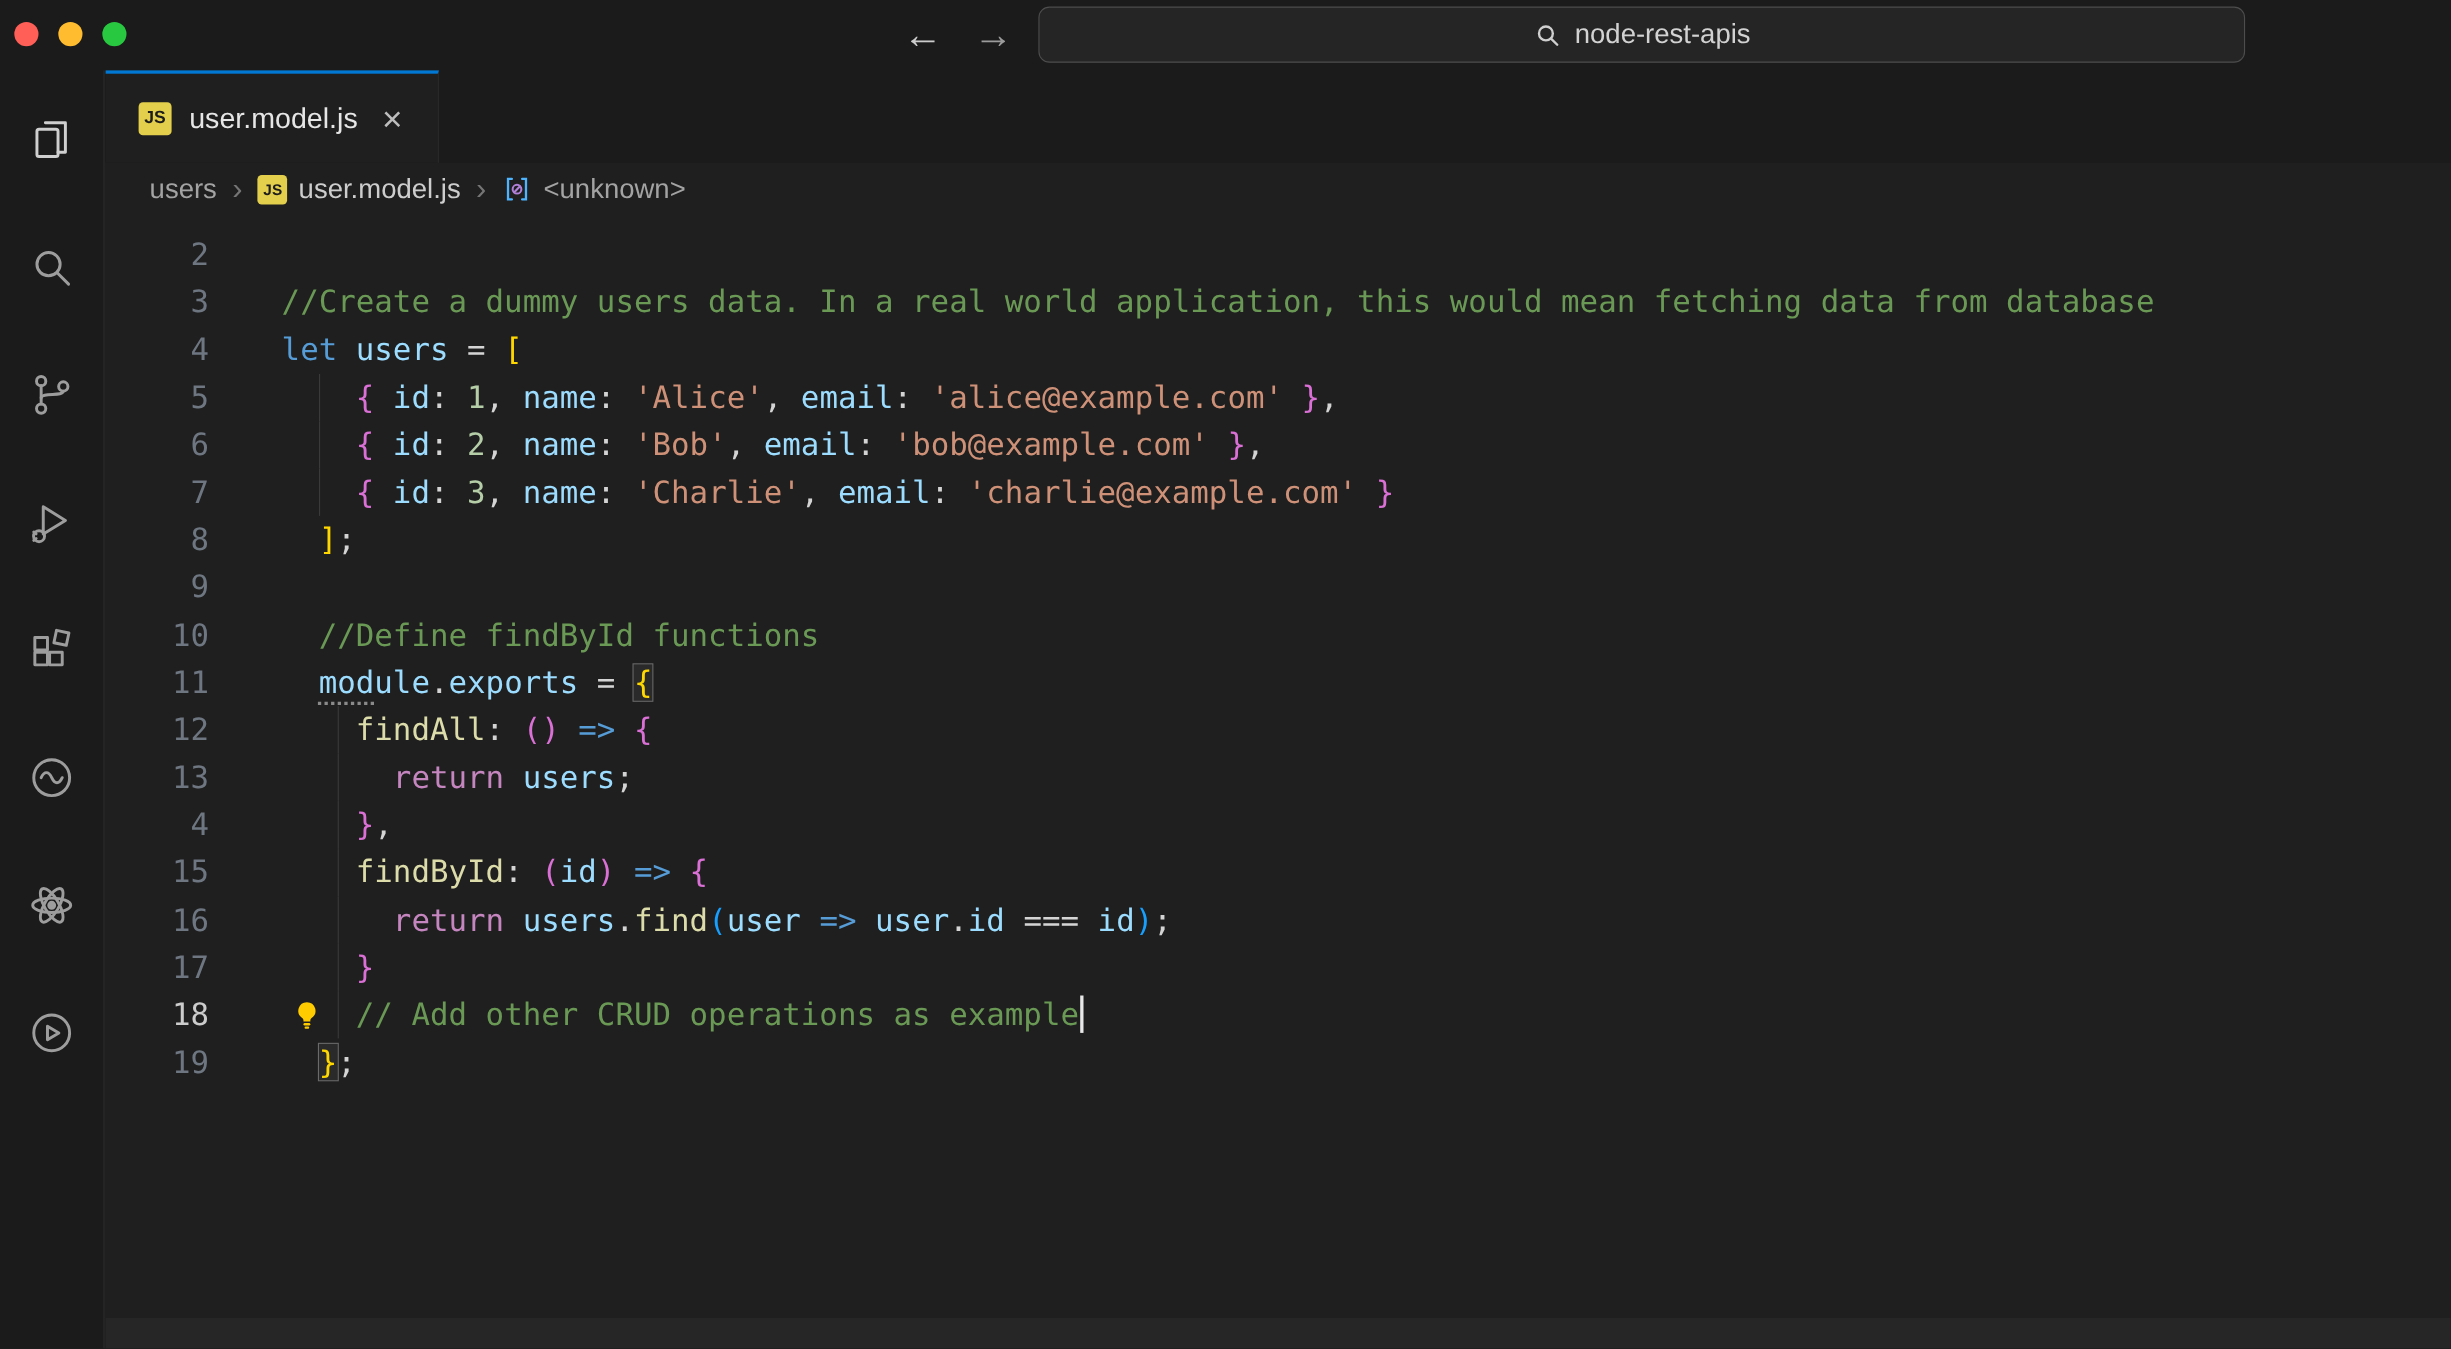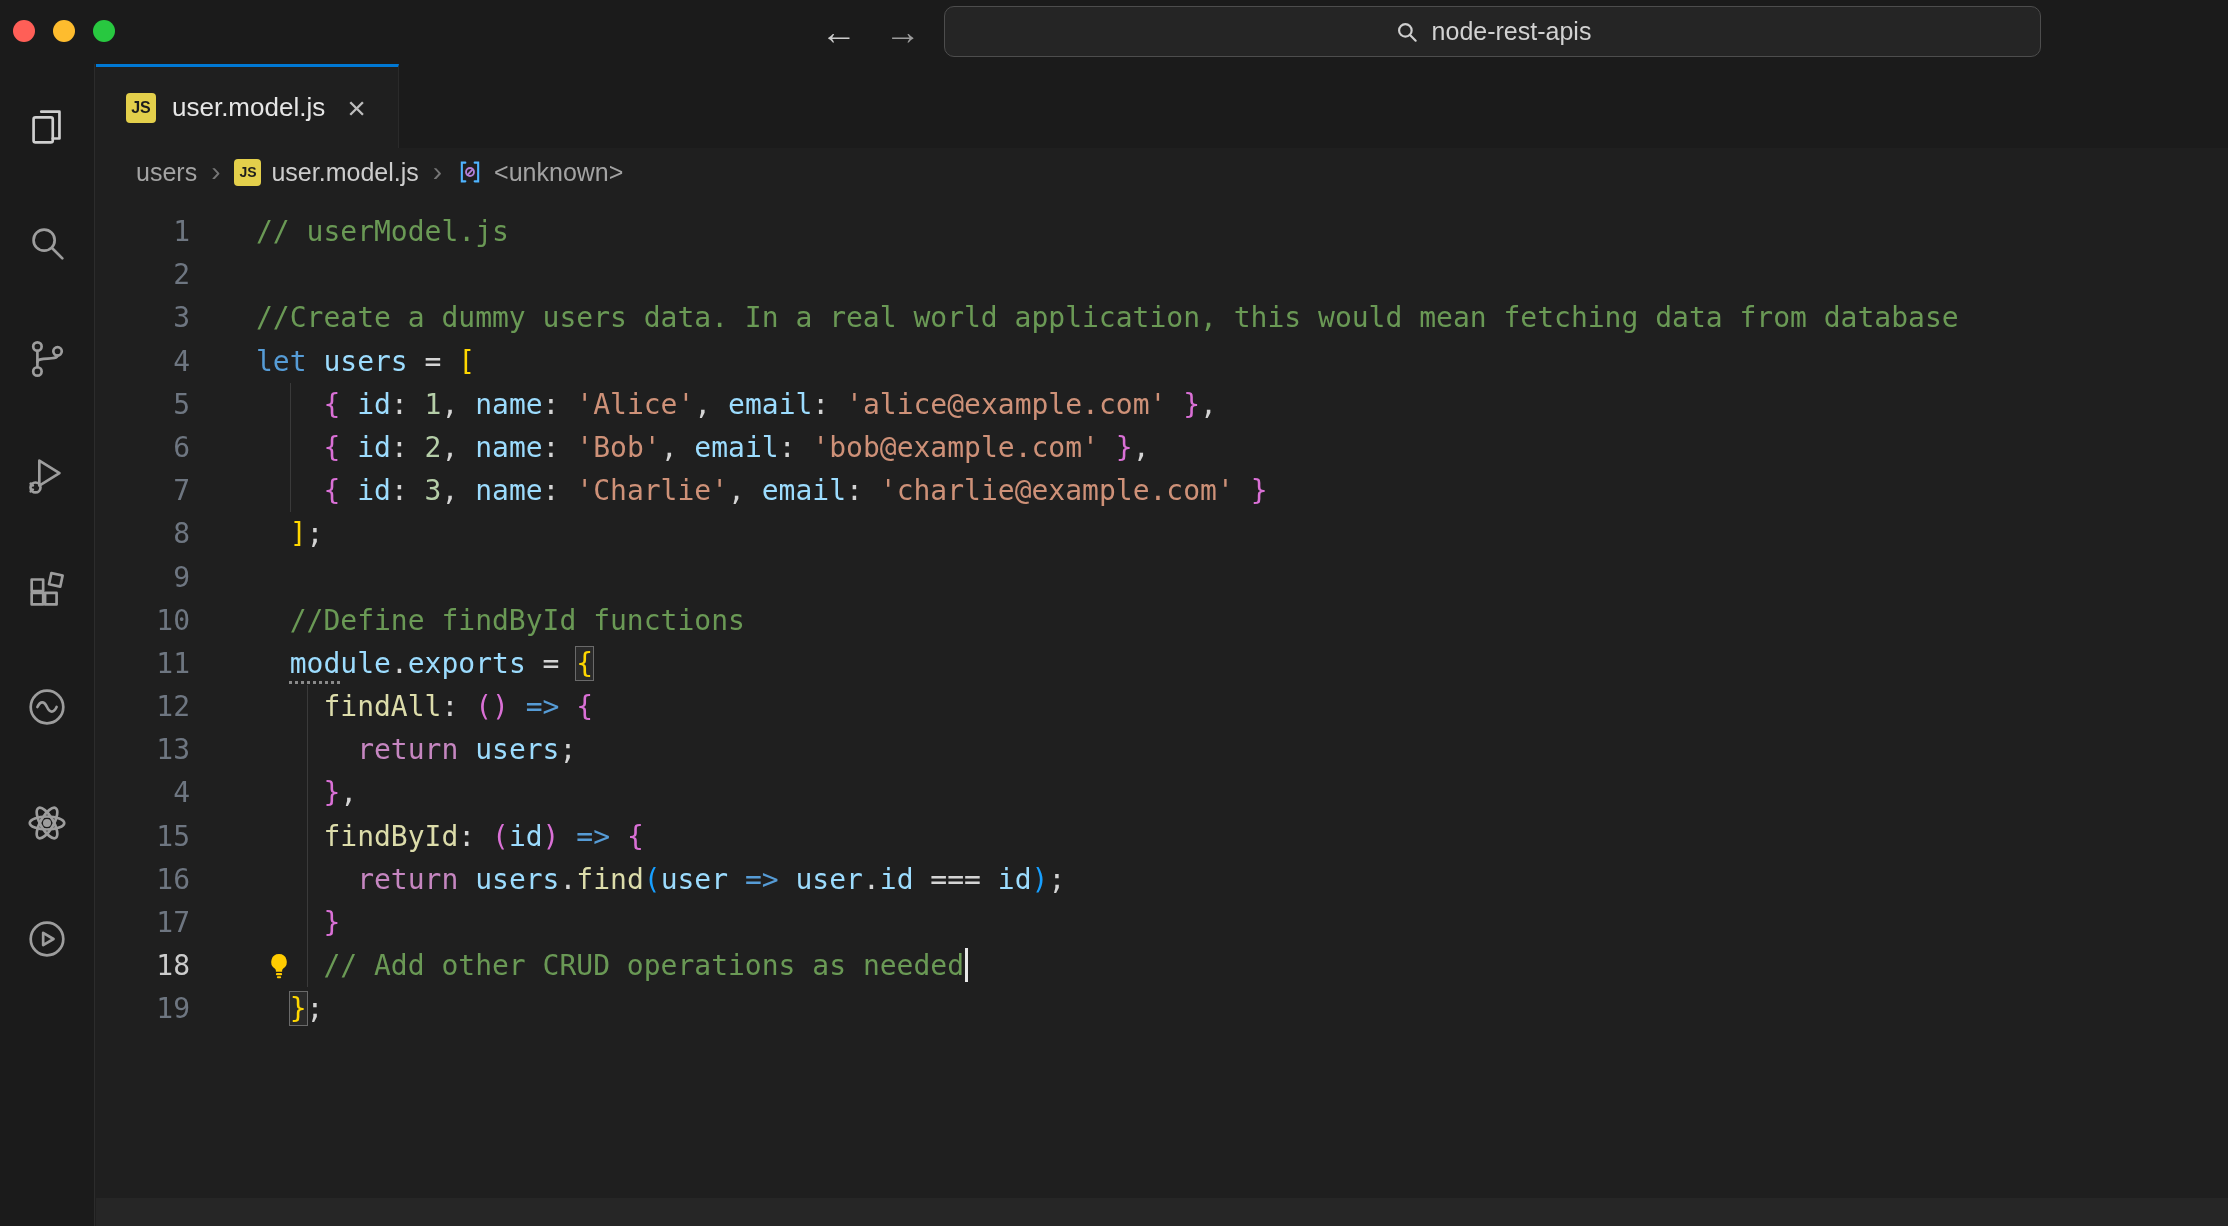--- a/index.html
+++ b/index.html
@@ -204,39 +204,38 @@
       <path d="M16 4 H19 V20 H16" stroke="#4fb4ff" stroke-width="1.8"></path>
       <circle cx="12" cy="12" r="3.4" stroke="#b180d7" stroke-width="1.6"></circle>
       <line x1="9.9" y1="14.4" x2="14.3" y2="9.7" stroke="#b180d7" stroke-width="1.6"></line>
     </svg>
   </span>
   <span>&lt;unknown&gt;</span>
 </div>
 
 <div class="editor">
   <div id="code-lines">
-      <div class="row"><span class="ln" style="color: rgb(110, 118, 129);">1</span><span class="lc"><span class="tk-cm" style="color: rgb(106, 153, 85);">// userModel.js</span></span></div>
       <div class="row"><span class="ln" style="color: rgb(110, 118, 129);">2</span><span class="lc"></span></div>
       <div class="row"><span class="ln" style="color: rgb(110, 118, 129);">3</span><span class="lc"><span class="tk-cm" style="color: rgb(106, 153, 85);">//Create a dummy users data. In a real world application, this would mean fetching data from database</span></span></div>
       <div class="row"><span class="ln" style="color: rgb(110, 118, 129);">4</span><span class="lc"><span class="tk-kw" style="color: rgb(86, 156, 214);">let</span><span class="tk-pl" style="color: rgb(212, 212, 212);"> </span><span class="tk-v" style="color: rgb(156, 220, 254);">users</span><span class="tk-pl" style="color: rgb(212, 212, 212);"> = </span><span class="tk-b1" style="color: rgb(255, 215, 0);">[</span></span></div>
       <div class="row"><span class="guide" style="left: calc(2ch + 160px);"></span><span class="ln" style="color: rgb(110, 118, 129);">5</span><span class="lc"><span class="tk-pl" style="color: rgb(212, 212, 212);">    </span><span class="tk-b2" style="color: rgb(218, 112, 214);">{</span><span class="tk-pl" style="color: rgb(212, 212, 212);"> </span><span class="tk-v" style="color: rgb(156, 220, 254);">id</span><span class="tk-pl" style="color: rgb(212, 212, 212);">: </span><span class="tk-nu" style="color: rgb(181, 206, 168);">1</span><span class="tk-pl" style="color: rgb(212, 212, 212);">, </span><span class="tk-v" style="color: rgb(156, 220, 254);">name</span><span class="tk-pl" style="color: rgb(212, 212, 212);">: </span><span class="tk-st" style="color: rgb(206, 145, 120);">'Alice'</span><span class="tk-pl" style="color: rgb(212, 212, 212);">, </span><span class="tk-v" style="color: rgb(156, 220, 254);">email</span><span class="tk-pl" style="color: rgb(212, 212, 212);">: </span><span class="tk-st" style="color: rgb(206, 145, 120);">'alice@example.com'</span><span class="tk-pl" style="color: rgb(212, 212, 212);"> </span><span class="tk-b2" style="color: rgb(218, 112, 214);">}</span><span class="tk-pl" style="color: rgb(212, 212, 212);">,</span></span></div>
       <div class="row"><span class="guide" style="left: calc(2ch + 160px);"></span><span class="ln" style="color: rgb(110, 118, 129);">6</span><span class="lc"><span class="tk-pl" style="color: rgb(212, 212, 212);">    </span><span class="tk-b2" style="color: rgb(218, 112, 214);">{</span><span class="tk-pl" style="color: rgb(212, 212, 212);"> </span><span class="tk-v" style="color: rgb(156, 220, 254);">id</span><span class="tk-pl" style="color: rgb(212, 212, 212);">: </span><span class="tk-nu" style="color: rgb(181, 206, 168);">2</span><span class="tk-pl" style="color: rgb(212, 212, 212);">, </span><span class="tk-v" style="color: rgb(156, 220, 254);">name</span><span class="tk-pl" style="color: rgb(212, 212, 212);">: </span><span class="tk-st" style="color: rgb(206, 145, 120);">'Bob'</span><span class="tk-pl" style="color: rgb(212, 212, 212);">, </span><span class="tk-v" style="color: rgb(156, 220, 254);">email</span><span class="tk-pl" style="color: rgb(212, 212, 212);">: </span><span class="tk-st" style="color: rgb(206, 145, 120);">'bob@example.com'</span><span class="tk-pl" style="color: rgb(212, 212, 212);"> </span><span class="tk-b2" style="color: rgb(218, 112, 214);">}</span><span class="tk-pl" style="color: rgb(212, 212, 212);">,</span></span></div>
       <div class="row"><span class="guide" style="left: calc(2ch + 160px);"></span><span class="ln" style="color: rgb(110, 118, 129);">7</span><span class="lc"><span class="tk-pl" style="color: rgb(212, 212, 212);">    </span><span class="tk-b2" style="color: rgb(218, 112, 214);">{</span><span class="tk-pl" style="color: rgb(212, 212, 212);"> </span><span class="tk-v" style="color: rgb(156, 220, 254);">id</span><span class="tk-pl" style="color: rgb(212, 212, 212);">: </span><span class="tk-nu" style="color: rgb(181, 206, 168);">3</span><span class="tk-pl" style="color: rgb(212, 212, 212);">, </span><span class="tk-v" style="color: rgb(156, 220, 254);">name</span><span class="tk-pl" style="color: rgb(212, 212, 212);">: </span><span class="tk-st" style="color: rgb(206, 145, 120);">'Charlie'</span><span class="tk-pl" style="color: rgb(212, 212, 212);">, </span><span class="tk-v" style="color: rgb(156, 220, 254);">email</span><span class="tk-pl" style="color: rgb(212, 212, 212);">: </span><span class="tk-st" style="color: rgb(206, 145, 120);">'charlie@example.com'</span><span class="tk-pl" style="color: rgb(212, 212, 212);"> </span><span class="tk-b2" style="color: rgb(218, 112, 214);">}</span></span></div>
       <div class="row"><span class="ln" style="color: rgb(110, 118, 129);">8</span><span class="lc"><span class="tk-pl" style="color: rgb(212, 212, 212);">  </span><span class="tk-b1" style="color: rgb(255, 215, 0);">]</span><span class="tk-pl" style="color: rgb(212, 212, 212);">;</span></span></div>
       <div class="row"><span class="ln" style="color: rgb(110, 118, 129);">9</span><span class="lc"></span></div>
       <div class="row"><span class="ln" style="color: rgb(110, 118, 129);">10</span><span class="lc"><span class="tk-cm" style="color: rgb(106, 153, 85);">  //Define findById functions</span></span></div>
       <div class="row"><span class="ln" style="color: rgb(110, 118, 129);">11</span><span class="lc"><span class="tk-pl" style="color: rgb(212, 212, 212);">  </span><span class="tk-vd" style="color: rgb(156, 220, 254);">mod</span><span class="tk-v" style="color: rgb(156, 220, 254);">ule</span><span class="tk-pl" style="color: rgb(212, 212, 212);">.</span><span class="tk-v" style="color: rgb(156, 220, 254);">exports</span><span class="tk-pl" style="color: rgb(212, 212, 212);"> = </span><span class="tk-bx" style="color: rgb(255, 215, 0);">{</span></span></div>
       <div class="row"><span class="guide" style="left: calc(3ch + 160px);"></span><span class="ln" style="color: rgb(110, 118, 129);">12</span><span class="lc"><span class="tk-pl" style="color: rgb(212, 212, 212);">    </span><span class="tk-fn" style="color: rgb(220, 220, 170);">findAll</span><span class="tk-pl" style="color: rgb(212, 212, 212);">: </span><span class="tk-b2" style="color: rgb(218, 112, 214);">(</span><span class="tk-b2" style="color: rgb(218, 112, 214);">)</span><span class="tk-pl" style="color: rgb(212, 212, 212);"> </span><span class="tk-kw" style="color: rgb(86, 156, 214);">=&gt;</span><span class="tk-pl" style="color: rgb(212, 212, 212);"> </span><span class="tk-b2" style="color: rgb(218, 112, 214);">{</span></span></div>
       <div class="row"><span class="guide" style="left: calc(3ch + 160px);"></span><span class="ln" style="color: rgb(110, 118, 129);">13</span><span class="lc"><span class="tk-pl" style="color: rgb(212, 212, 212);">      </span><span class="tk-ret" style="color: rgb(197, 134, 192);">return</span><span class="tk-pl" style="color: rgb(212, 212, 212);"> </span><span class="tk-v" style="color: rgb(156, 220, 254);">users</span><span class="tk-pl" style="color: rgb(212, 212, 212);">;</span></span></div>
       <div class="row"><span class="guide" style="left: calc(3ch + 160px);"></span><span class="ln" style="color: rgb(110, 118, 129);">4</span><span class="lc"><span class="tk-pl" style="color: rgb(212, 212, 212);">    </span><span class="tk-b2" style="color: rgb(218, 112, 214);">}</span><span class="tk-pl" style="color: rgb(212, 212, 212);">,</span></span></div>
       <div class="row"><span class="guide" style="left: calc(3ch + 160px);"></span><span class="ln" style="color: rgb(110, 118, 129);">15</span><span class="lc"><span class="tk-pl" style="color: rgb(212, 212, 212);">    </span><span class="tk-fn" style="color: rgb(220, 220, 170);">findById</span><span class="tk-pl" style="color: rgb(212, 212, 212);">: </span><span class="tk-b2" style="color: rgb(218, 112, 214);">(</span><span class="tk-v" style="color: rgb(156, 220, 254);">id</span><span class="tk-b2" style="color: rgb(218, 112, 214);">)</span><span class="tk-pl" style="color: rgb(212, 212, 212);"> </span><span class="tk-kw" style="color: rgb(86, 156, 214);">=&gt;</span><span class="tk-pl" style="color: rgb(212, 212, 212);"> </span><span class="tk-b2" style="color: rgb(218, 112, 214);">{</span></span></div>
       <div class="row"><span class="guide" style="left: calc(3ch + 160px);"></span><span class="ln" style="color: rgb(110, 118, 129);">16</span><span class="lc"><span class="tk-pl" style="color: rgb(212, 212, 212);">      </span><span class="tk-ret" style="color: rgb(197, 134, 192);">return</span><span class="tk-pl" style="color: rgb(212, 212, 212);"> </span><span class="tk-v" style="color: rgb(156, 220, 254);">users</span><span class="tk-pl" style="color: rgb(212, 212, 212);">.</span><span class="tk-fn" style="color: rgb(220, 220, 170);">find</span><span class="tk-b3" style="color: rgb(23, 159, 255);">(</span><span class="tk-v" style="color: rgb(156, 220, 254);">user</span><span class="tk-pl" style="color: rgb(212, 212, 212);"> </span><span class="tk-kw" style="color: rgb(86, 156, 214);">=&gt;</span><span class="tk-pl" style="color: rgb(212, 212, 212);"> </span><span class="tk-v" style="color: rgb(156, 220, 254);">user</span><span class="tk-pl" style="color: rgb(212, 212, 212);">.</span><span class="tk-v" style="color: rgb(156, 220, 254);">id</span><span class="tk-pl" style="color: rgb(212, 212, 212);"> === </span><span class="tk-v" style="color: rgb(156, 220, 254);">id</span><span class="tk-b3" style="color: rgb(23, 159, 255);">)</span><span class="tk-pl" style="color: rgb(212, 212, 212);">;</span></span></div>
       <div class="row"><span class="guide" style="left: calc(3ch + 160px);"></span><span class="ln" style="color: rgb(110, 118, 129);">17</span><span class="lc"><span class="tk-pl" style="color: rgb(212, 212, 212);">    </span><span class="tk-b2" style="color: rgb(218, 112, 214);">}</span></span></div>
       <div class="row"><span class="guide" style="left: calc(3ch + 160px);"></span><span class="ln" style="color: rgb(204, 204, 204);">18</span><span class="lightbulb"><svg viewBox="0 0 24 24" width="30" height="30">
       <path fill="#ffcc00" d="M12 2.5a6.2 6.2 0 0 0-3.4 11.4c.6.4.9 1 .9 1.7v.9h5v-.9c0-.7.3-1.3.9-1.7A6.2 6.2 0 0 0 12 2.5z"></path>
       <rect x="9.5" y="17.6" width="5" height="1.8" rx=".9" fill="#ffcc00"></rect>
       <rect x="10.3" y="20.2" width="3.4" height="1.6" rx=".8" fill="#ffcc00"></rect>
-          </svg></span><span class="lc"><span class="tk-pl" style="color: rgb(212, 212, 212);">    </span><span class="tk-cm" style="color: rgb(106, 153, 85);">// Add other CRUD operations as needed</span><span class="caret" style="background: rgb(232, 232, 232);"></span></span></div>
+          </svg></span><span class="lc"><span class="tk-pl" style="color: rgb(212, 212, 212);">    </span><span class="tk-cm" style="color: rgb(106, 153, 85);">// Add other CRUD operations as example</span><span class="caret" style="background: rgb(232, 232, 232);"></span></span></div>
       <div class="row"><span class="ln" style="color: rgb(110, 118, 129);">19</span><span class="lc"><span class="tk-pl" style="color: rgb(212, 212, 212);">  </span><span class="tk-bx" style="color: rgb(255, 215, 0);">}</span><span class="tk-pl" style="color: rgb(212, 212, 212);">;</span></span></div>
     </div>
 </div>
 
 <div class="bottom-strip"></div>
 
 </body></html>

